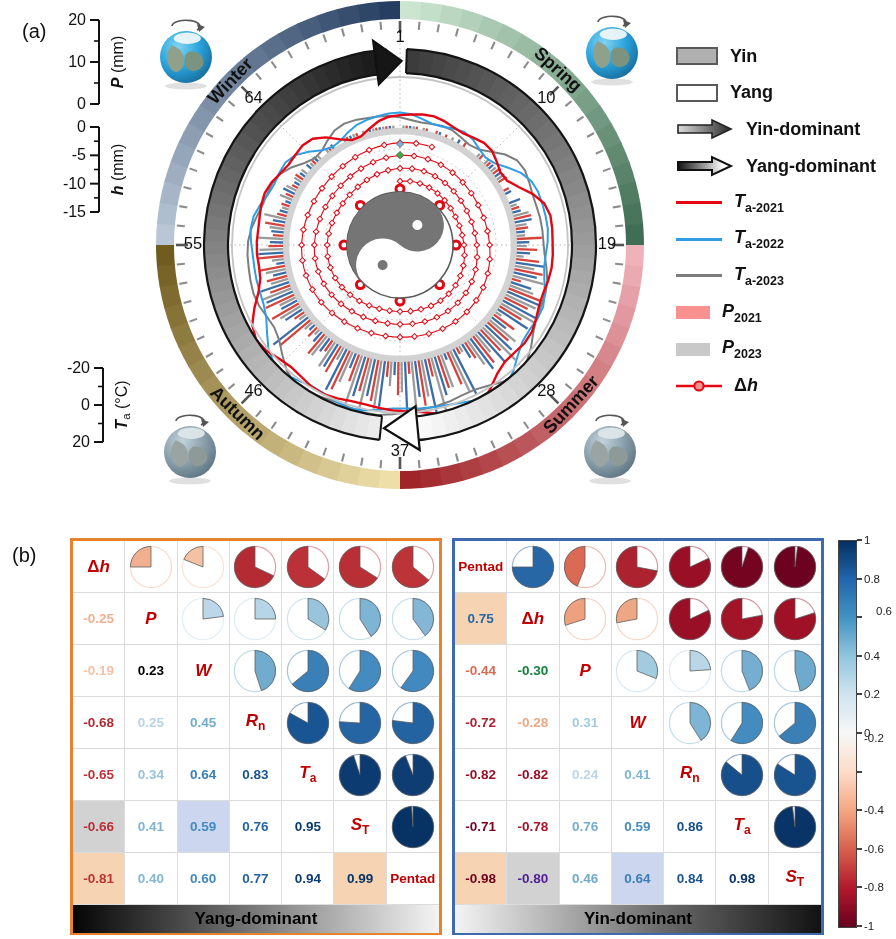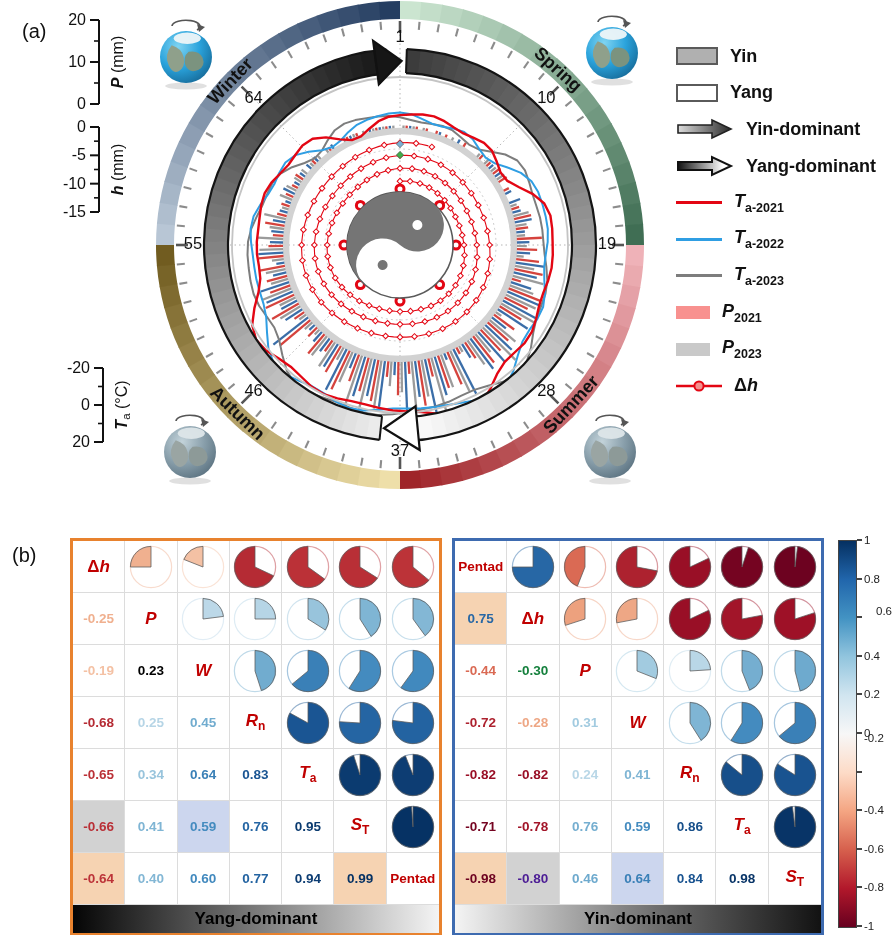--- a/index.html
+++ b/index.html
@@ -1017,21 +1017,21 @@
         <div class="mcell">
           <span class="mdiag"><i>S</i><sub>T</sub></span>
         </div>
         <div class="mcell">
           <svg width="46" height="46" viewBox="-24 -24 48 48">
             <circle cx="0" cy="0" r="21.5" fill="#fff" stroke="#8fa3b9" stroke-width="1.3"></circle>
             <path d="M0,0 L0,-21.5 A21.5,21.5 0 1 1 -1.50,-21.45 Z" fill="#063264" stroke="#5a5a5a" stroke-width="0.8"></path>
           </svg>
         </div>
         <div class="mcell bg-peach">
-          <span class="mval" style="color:#bc3338">-0.64</span>
+          <span class="mval" style="color:#bc3338">-0.81</span>
         </div>
         <div class="mcell">
           <span class="mval" style="color:#83b7d5">0.40</span>
         </div>
         <div class="mcell">
           <span class="mval" style="color:#4189be">0.60</span>
         </div>
         <div class="mcell">
           <span class="mval" style="color:#2363a1">0.77</span>
         </div>

